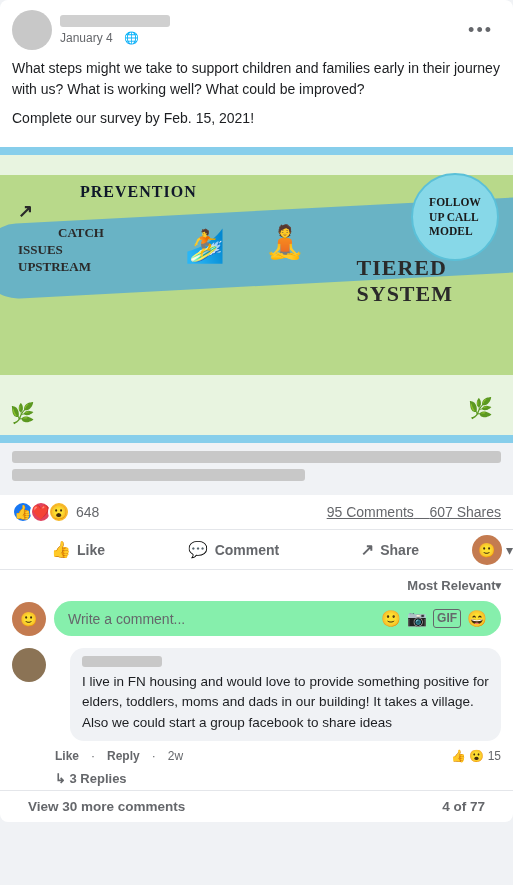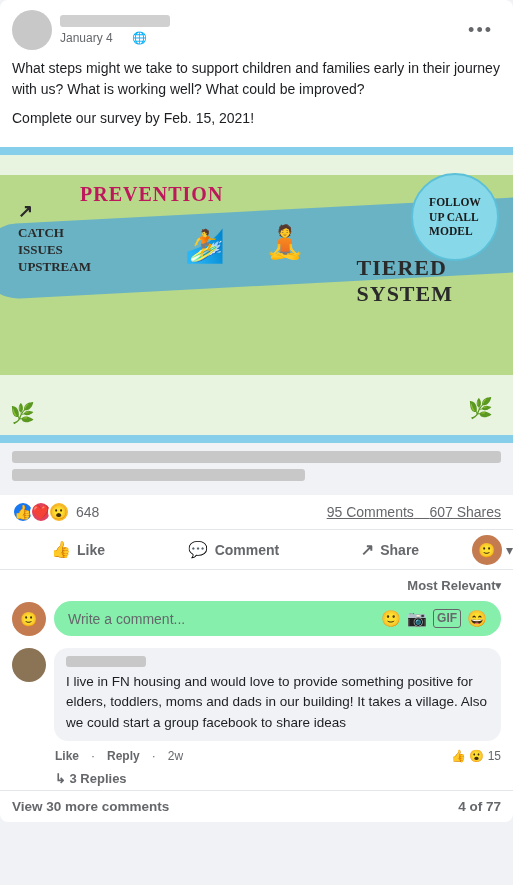--- a/index.html
+++ b/index.html
@@ -40,21 +40,21 @@
     .post-name-blur {
       width: 110px;
       height: 12px;
       background: #d0d0d0;
       border-radius: 3px;
       margin-bottom: 4px;
     }
     .post-date {
       display: flex;
       align-items: center;
-      gap: 20px;
+      gap: 12px;
       font-size: 12px;
       color: #65676b;
     }
     .more-btn {
       font-size: 18px;
       color: #65676b;
       cursor: pointer;
       padding: 4px 8px;
       border-radius: 50%;
       letter-spacing: 2px;
@@ -109,23 +109,23 @@
       transform: rotate(-3deg);
       border-radius: 50px;
       opacity: 0.85;
     }
     
     .prevention-label {
       position: absolute;
       top: 28px;
       left: 80px;
       font-family: 'Comic Sans MS', 'Chalkboard SE', cursive;
-      font-size: 20px;
+      font-size: 16px;
       font-weight: 700;
-      color: #be185d;
+      color: #0f172a;
       letter-spacing: 1px;
     }
     
     .arrow-catch {
       position: absolute;
       top: 45px;
       left: 18px;
       font-family: 'Comic Sans MS', cursive;
       font-size: 13px;
       font-weight: 600;
@@ -333,21 +333,21 @@
       gap: 6px;
       font-size: 16px;
       color: #65676b;
     }
 
     
     .comment-row {
       display: flex;
       align-items: flex-start;
       padding: 4px 12px 4px;
-      gap: 8px;
+      gap: 24px;
     }
     .comment-avatar {
       width: 34px;
       height: 34px;
       border-radius: 50%;
       background: #8b7355;
       flex-shrink: 0;
     }
     .comment-bubble {
       background: #f0f2f5;
@@ -398,21 +398,21 @@
     }
     .replies-expand::before {
       content: '↳ ';
     }
 
     
     .view-more-bar {
       display: flex;
       align-items: center;
       justify-content: space-between;
-      padding: 8px 12px;
+      padding: 8px 28px;
       border-top: 1px solid #e4e6ea;
       font-size: 13.5px;
       font-weight: 700;
       color: #65676b;
       cursor: pointer;
     }
   </style>
 </head>
 <body>
 
@@ -442,21 +442,21 @@
     <div class="illustration">
 
       <div class="land-shape"></div>
 
       <div class="river2"></div>
 
       <div class="prevention-label">PREVENTION</div>
 
       <div class="arrow-catch">
         <div style="font-size:18px; margin-bottom:2px;">↗</div>
-        <span style="white-space:pre;">CATCH
+        <span style="white-space:pre;margin-left:40px;">CATCH
 ISSUES
 UPSTREAM</span>
       </div>
 
       <div class="tuber1">🏄</div>
       <div class="tuber2">🧘</div>
 
       <div class="tiered-label" style="white-space:pre;">TIERED
 SYSTEM</div>
 

